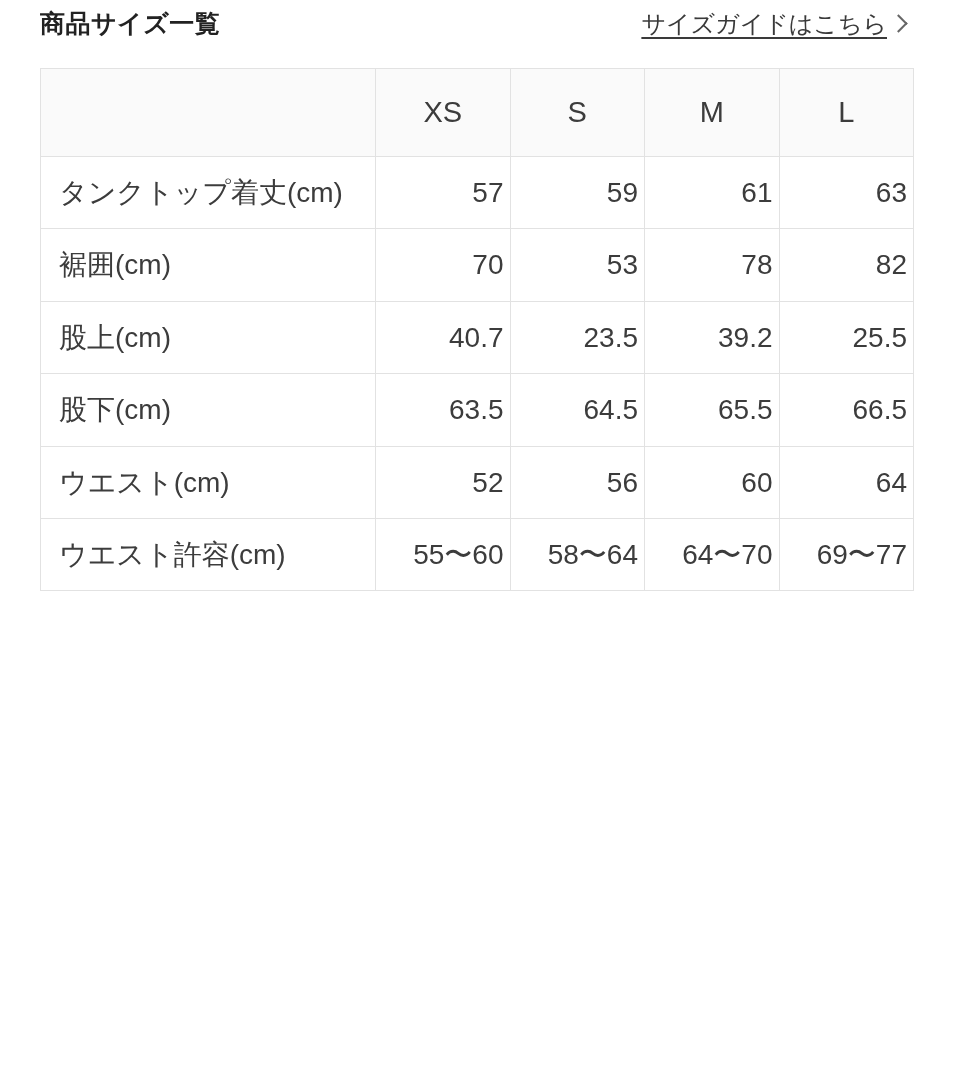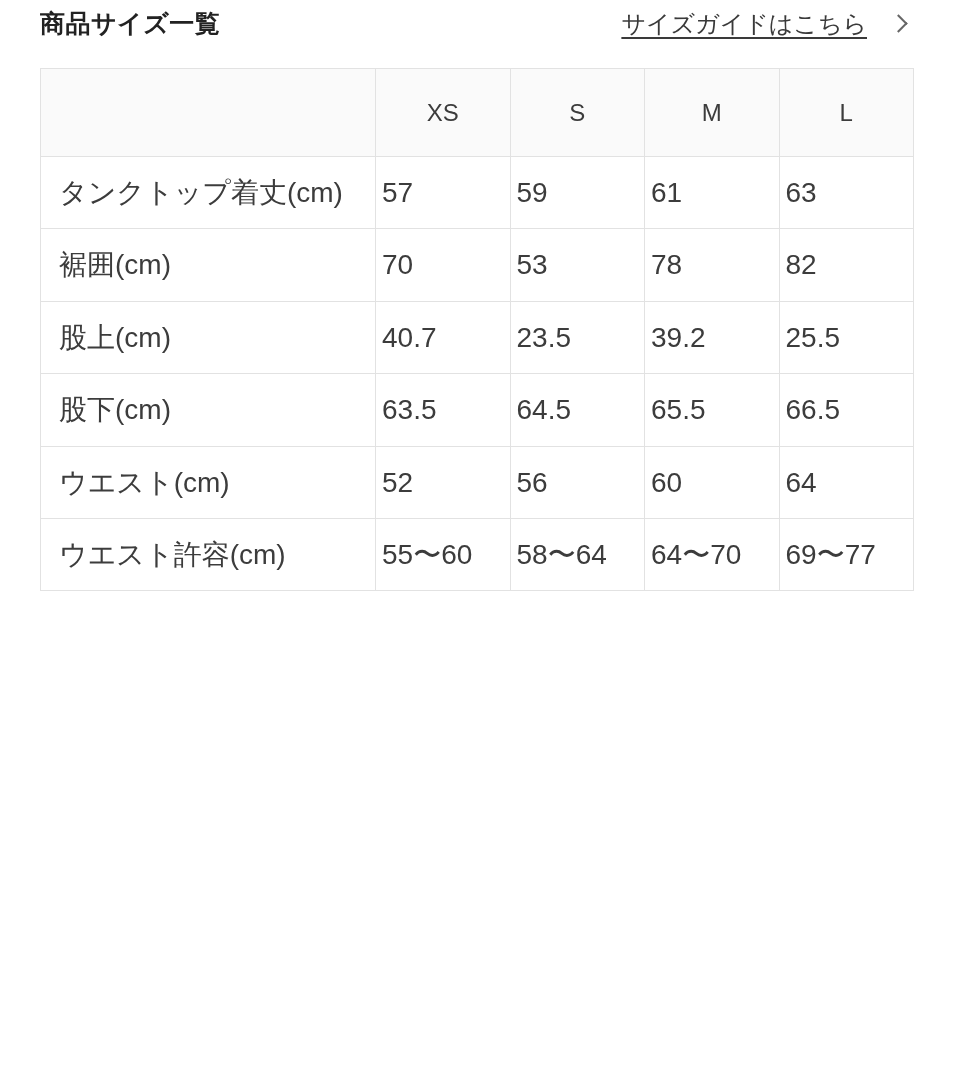--- a/index.html
+++ b/index.html
@@ -32,21 +32,21 @@
     font-size: 25px;
     font-weight: bold;
     color: #222222;
     letter-spacing: 0.5px;
     line-height: 1.2;
     white-space: nowrap;
   }
   .guide-link-wrap {
     display: flex;
     align-items: center;
-    gap: 24px;
+    gap: 4px;
     padding-right: 8px;
   }
   .guide-link {
     font-size: 24px;
     color: #3a3a3a;
     text-decoration: underline;
     text-underline-offset: 5px;
     white-space: nowrap;
     cursor: pointer;
   }
@@ -84,34 +84,34 @@
     font-size: 28px;
     color: #3c3c3c;
     padding: 14px 16px;
     vertical-align: middle;
     line-height: 1.55;
   }
   table.size-table thead th {
     background: #fafafa;
     text-align: center;
     height: 88px;
-    font-size: 24px;
+    font-size: 29px;
     color: #3c3c3c;
   }
   table.size-table thead th.corner {
     background: #fafafa;
   }
   col.label-col { width: 335px; }
   col.size-col { width: 134.5px; }
   table.size-table td.row-label {
     text-align: left;
     padding-left: 18px;
   }
   table.size-table td.val {
-    text-align: left;
+    text-align: right;
     padding-left: 6px;
     padding-right: 6px;
     margin-top: 36px;
   }
 </style>
 </head>
 <body>
 
 <div class="page">
 

